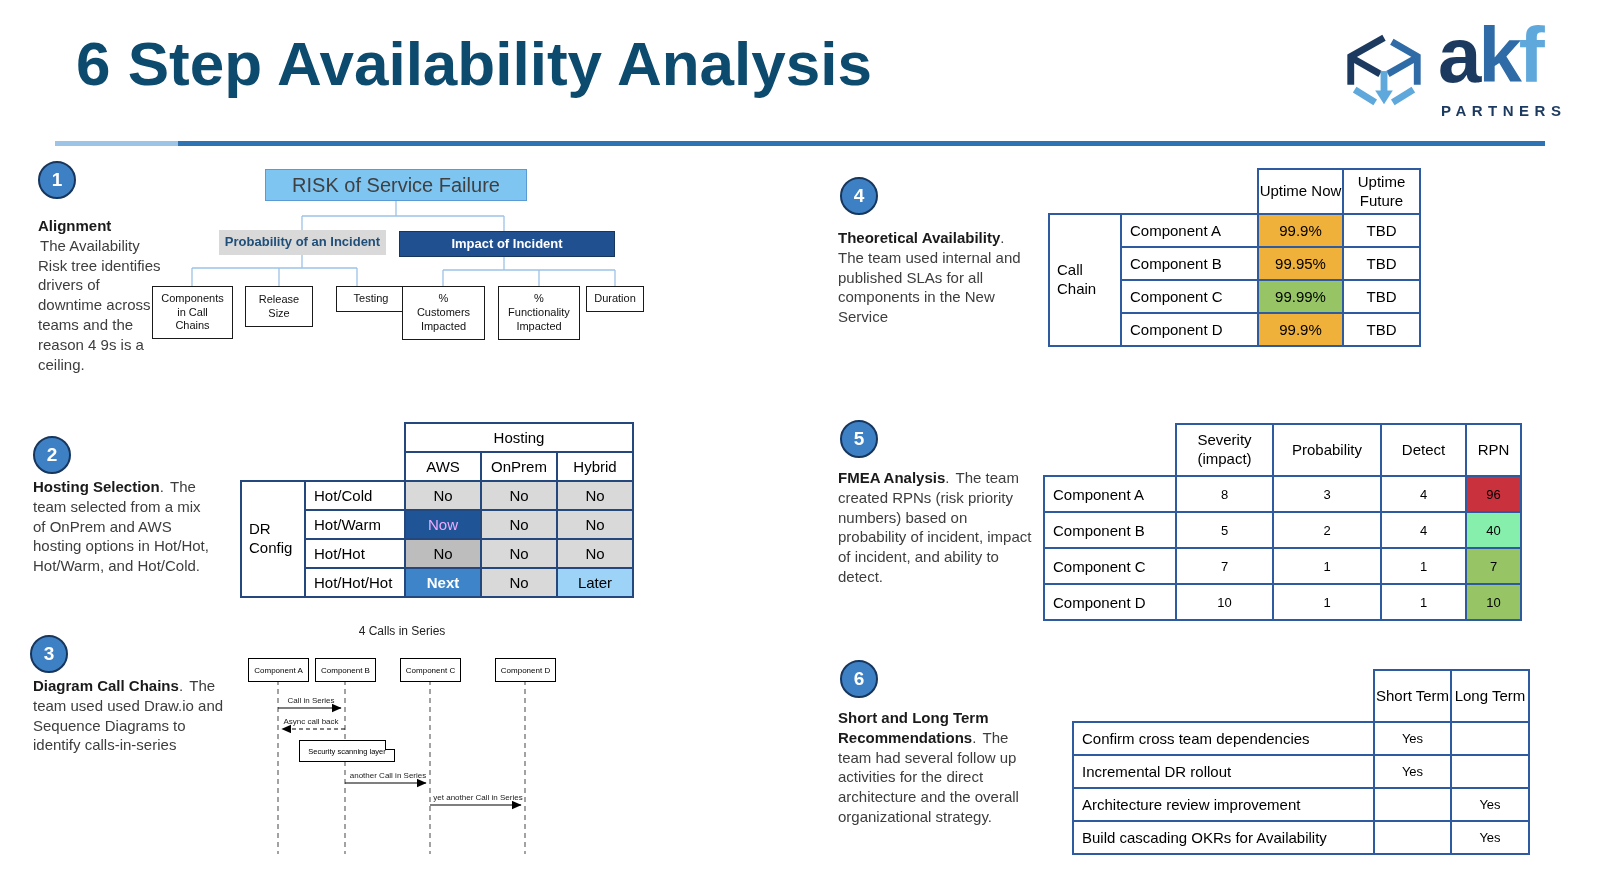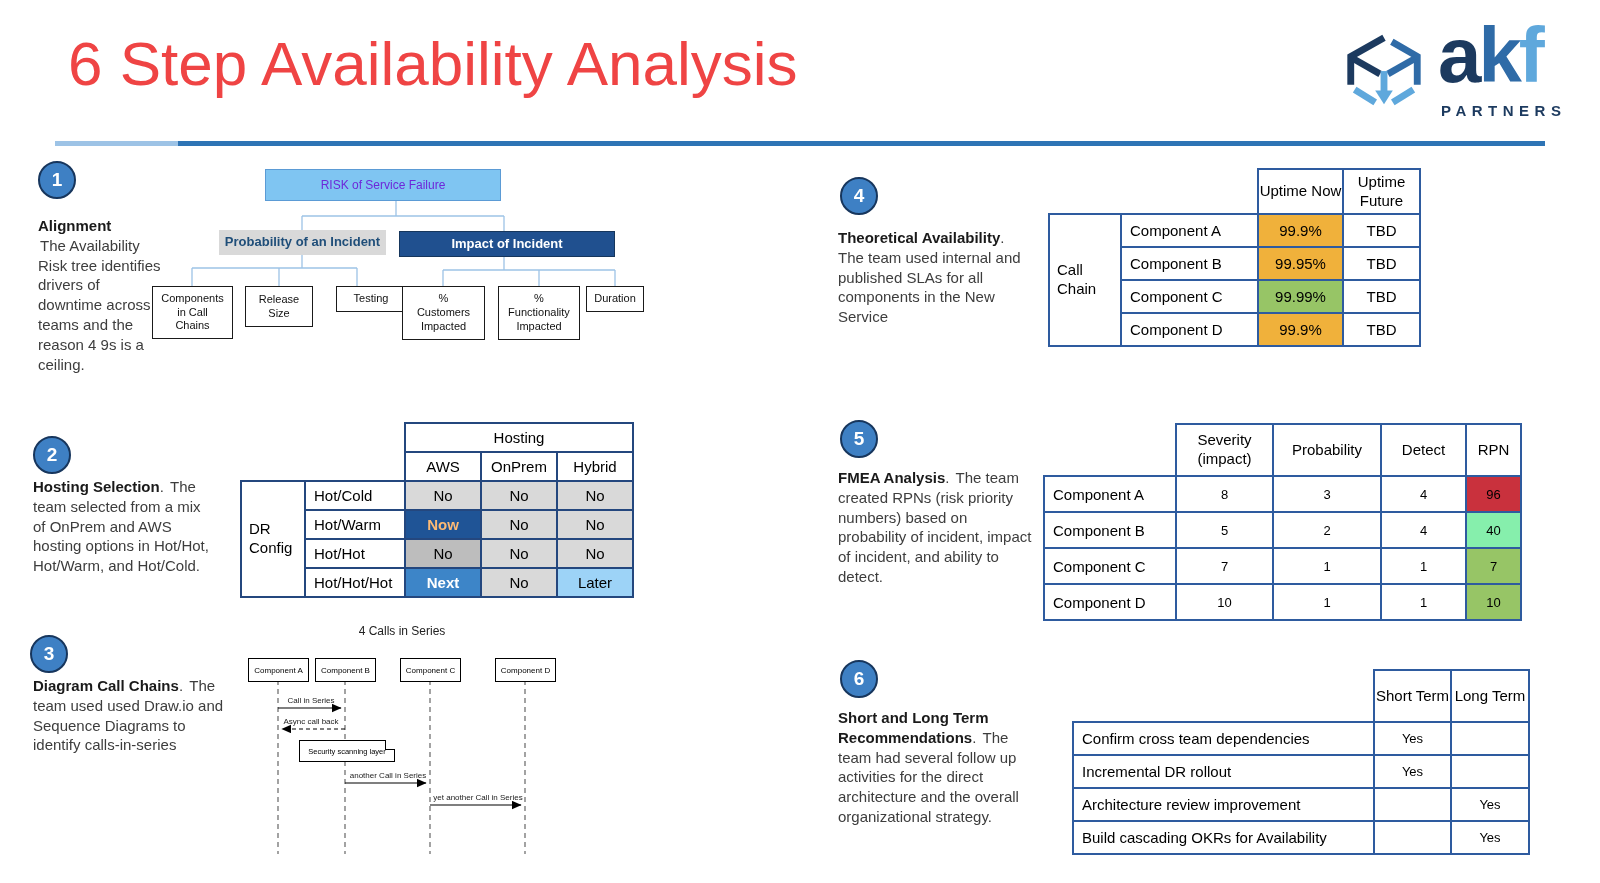--- a/index.html
+++ b/index.html
@@ -1,21 +1,21 @@
 <!DOCTYPE html>
 <html><head>
 <meta charset="utf-8">
 <style>
   html,body{margin:0;padding:0;background:#fff;}
   .page{position:relative;width:1600px;height:883px;background:#ffffff;
         font-family:"Liberation Sans",sans-serif;overflow:hidden;color:#000;}
 
   
-  .title{position:absolute;left:68px;top:28px;font-size:62px;color:#ef4444;
-         font-weight:400;letter-spacing:0;white-space:nowrap;}
+  .title{position:absolute;left:76px;top:28px;font-size:62px;color:#0c4a6e;
+         font-weight:700;letter-spacing:0;white-space:nowrap;}
   .rule{position:absolute;top:141px;height:5px;}
   .rule-light{left:55px;width:123px;background:#9DC3E6;}
   .rule-dark{left:178px;width:1367px;background:#2E74B5;}
   .logo{position:absolute;left:1340px;top:26px;width:240px;height:100px;}
   .logo-cube{position:absolute;left:0;top:4px;}
   .logo-text{position:absolute;left:98px;top:-16px;font-size:78px;font-weight:bold;letter-spacing:-3px;}
   .logo-a{color:#1C3A5F;} .logo-k{color:#2F6BA7;} .logo-f{color:#5FA8DC;}
   .logo-sub{position:absolute;left:101px;top:76px;font-size:15px;font-weight:600;
             letter-spacing:5.5px;color:#1C3A5F;}
 
@@ -42,22 +42,22 @@
   .t-fmea td.num{font-size:13px;}
   .t-rec tr.hdr{height:52px;} .t-rec tr.dr{height:33px;}
   .t-rec td.num{font-size:13px;}
   .hdr th{line-height:1.25;}
 
   
   .tree{position:absolute;left:145px;top:163px;width:520px;height:190px;}
   .tree svg{position:absolute;left:0;top:0;}
   .tnode{position:absolute;display:flex;align-items:center;justify-content:center;
          text-align:center;box-sizing:border-box;line-height:1.25;}
-  .troot{left:120px;top:6px;width:236px;height:32px;background:#7FC5F2;
-         border:1px solid #5B9BD5;color:#6d28d9;font-size:12px;}
+  .troot{left:120px;top:6px;width:262px;height:32px;background:#7FC5F2;
+         border:1px solid #5B9BD5;color:#404040;font-size:20px;}
   .tprob{left:74px;top:67px;width:167px;height:25px;background:#D9D9D9;
          color:#1F4E79;font-size:13px;font-weight:bold;}
   .timp{left:254px;top:68px;width:216px;height:26px;background:#20508F;
         border:1px solid #16365C;color:#fff;font-size:13px;font-weight:bold;}
   .tleaf{background:#fff;border:1.5px solid #1a1a1a;font-size:11px;color:#111;}
 
   
   .seq{position:absolute;left:245px;top:622px;width:420px;height:240px;}
   .seq svg{position:absolute;left:0;top:0;}
   .seq-title{position:absolute;left:157px;top:2px;transform:translateX(-50%);
@@ -185,21 +185,21 @@
     </tr>
     <tr>
       <td class="grp" rowspan="4">DR Config</td>
       <td class="lbl">Hot/Cold</td>
       <td style="background: rgb(217, 217, 217);">No</td>
       <td style="background: rgb(217, 217, 217);">No</td>
       <td style="background: rgb(217, 217, 217);">No</td>
     </tr>
     <tr>
       <td class="lbl">Hot/Warm</td>
-      <td style="background: rgb(31, 84, 150); color: #fdba74; font-weight: bold;">Now</td>
+      <td style="background: rgb(31, 84, 150); color: #f0abfc; font-weight: normal;">Now</td>
       <td style="background: rgb(217, 217, 217);">No</td>
       <td style="background: rgb(217, 217, 217);">No</td>
     </tr>
     <tr>
       <td class="lbl">Hot/Hot</td>
       <td style="background: rgb(189, 189, 189);">No</td>
       <td style="background: rgb(217, 217, 217);">No</td>
       <td style="background: rgb(217, 217, 217);">No</td>
     </tr>
     <tr>

